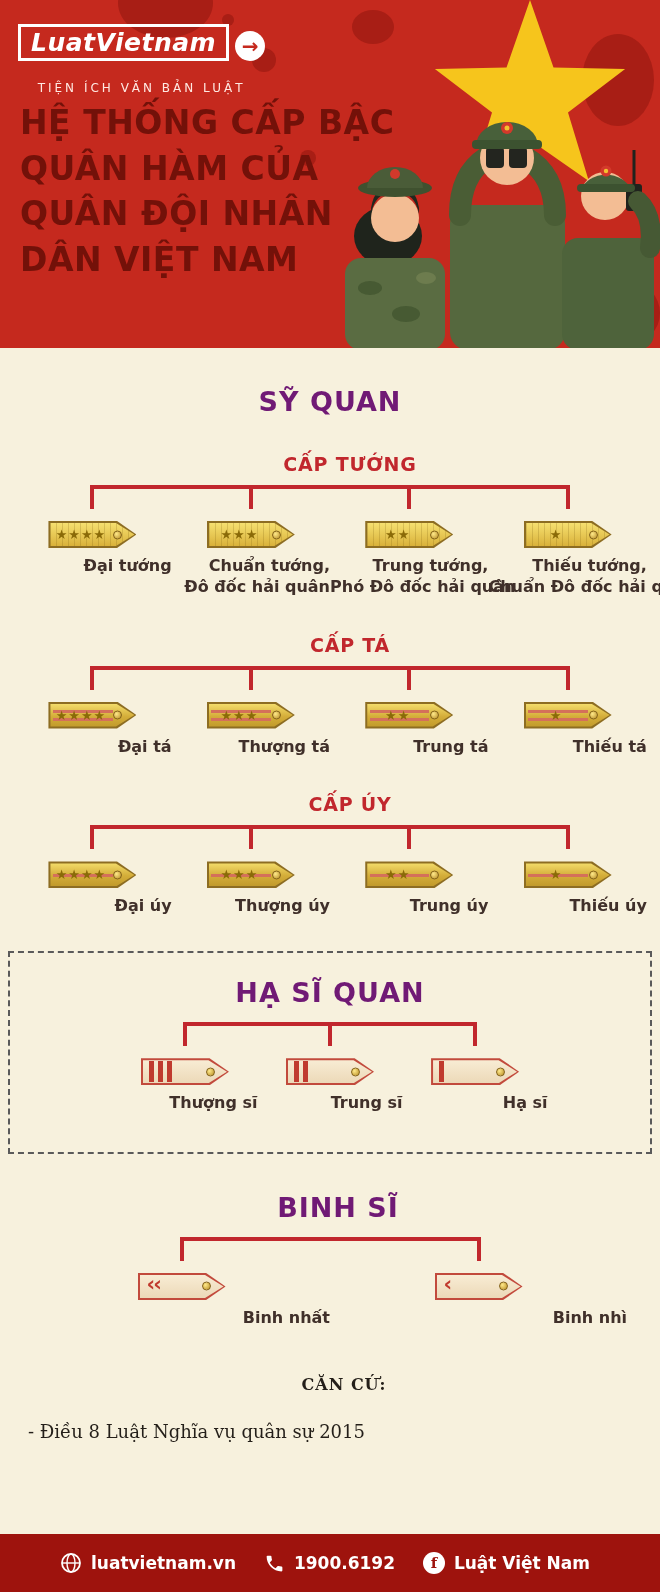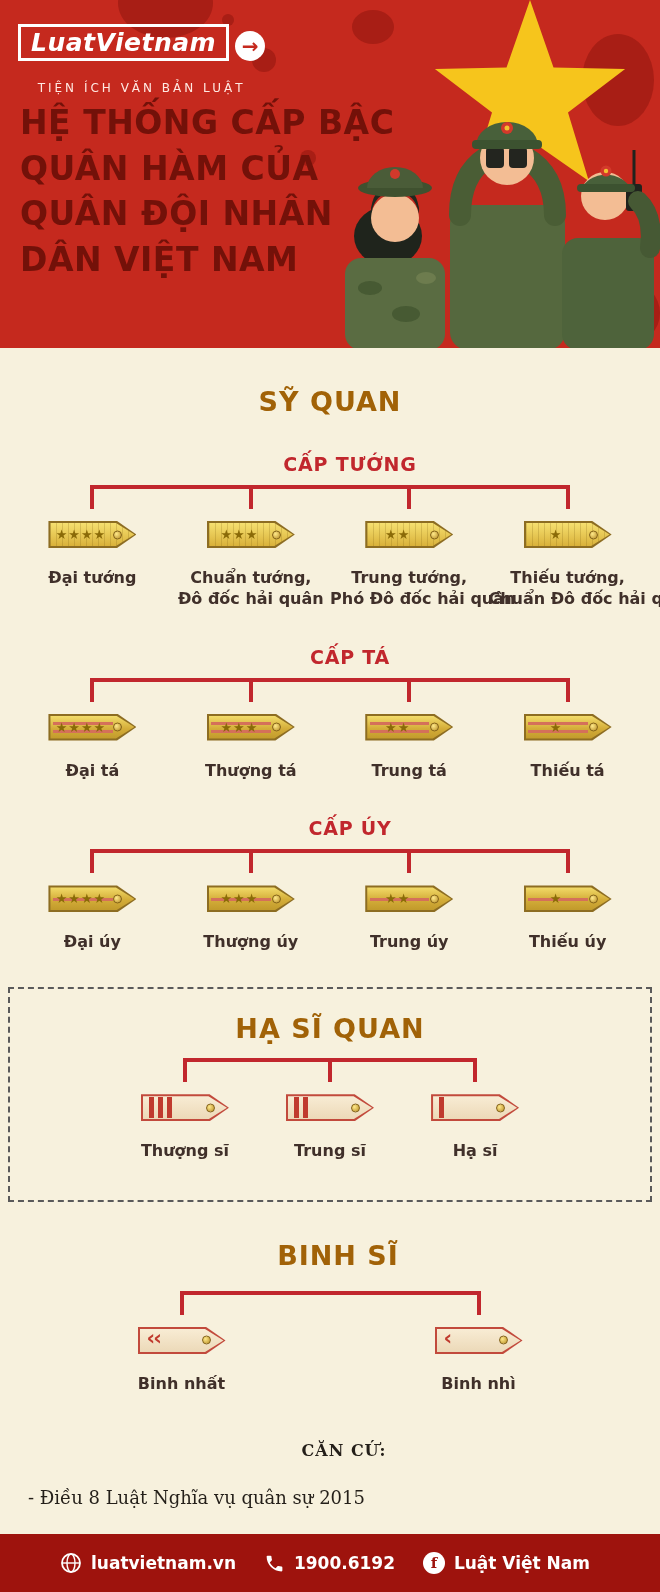--- a/index.html
+++ b/index.html
@@ -19,36 +19,36 @@
   .logo-arrow { display: inline-flex; align-items: center; justify-content: center;
                 width: 30px; height: 30px; border-radius: 50%; background: #ffffff;
                 color: #c5291e; font-size: 20px; font-weight: bold; }
   .logo-tagline { margin-top: 20px; color: #ffe9e2; font-size: 12px; letter-spacing: 3px; text-align: center; }
 
   .hero-title { position: absolute; left: 20px; top: 100px; z-index: 5;
                 color: #731109; font-weight: bold; font-size: 33px; line-height: 1.38; letter-spacing: .5px; }
 
   
   main { flex: 1 1 auto; position: relative; }
-  .main-title { text-align: center; color: #a16207; font-size: 27px; font-weight: bold; letter-spacing: 1px; }
+  .main-title { text-align: center; color: #701a75; font-size: 27px; font-weight: bold; letter-spacing: 1px; }
   .title-sy { margin: 38px 0 6px; }
   .sub-title { text-align: center; color: #c1272d; font-size: 19px; font-weight: bold;
                letter-spacing: .8px; margin-bottom: 10px; padding-left: 40px; }
   .grp { margin-top: 36px; }
   .grp-inner { margin: 0 auto; }
   .w96 { width: 96%; } .w68 { width: 68%; } .w90 { width: 90%; }
 
   .bracket { position: relative; height: 26px; margin-bottom: 10px; }
   .bracket .hline { position: absolute; top: 0; height: 4px; background: #c1272d; }
   .bracket .tick  { position: absolute; top: 0; width: 4px; height: 24px; background: #c1272d;
                     transform: translateX(-50%); }
 
   .items { display: flex; }
   .col { flex: 1 1 0; text-align: center; min-width: 0; }
-  .rank-label { margin-top: 20px; font-weight: bold; font-size: 16px; color: #40302a; line-height: 1.3; }
+  .rank-label { margin-top: 8px; font-weight: bold; font-size: 16px; color: #40302a; line-height: 1.3; text-align: right; }
   .rank-label div { white-space: nowrap; }
 
   
   .ep { position: relative; width: 88px; height: 27px; margin: 0 auto; }
   .ep .shell { position: absolute; inset: 0; background: #8d6d22;
                clip-path: polygon(0 0, 78% 0, 100% 50%, 78% 100%, 0 100%); }
   .ep .face  { position: absolute; inset: 2px;
                background: linear-gradient(180deg, #f3dc6a, #d4ad39 55%, #c19a2b);
                clip-path: polygon(0 0, 78% 0, 100% 50%, 78% 100%, 0 100%); }
   .ep.gold-general .face { background: repeating-linear-gradient(90deg, rgba(122,92,12,.22) 0 1px, transparent 1px 6px),
@@ -63,21 +63,21 @@
   .ep .stars { position: absolute; left: 5%; top: 0; bottom: 0; width: 64%;
                display: flex; align-items: center; justify-content: center;
                color: #8a6a08; font-size: 13px; letter-spacing: 1px; }
   .ep .btn { position: absolute; right: 16%; top: 50%; transform: translateY(-50%);
              width: 9px; height: 9px; border-radius: 50%; border: 1px solid #84631a;
              background: radial-gradient(circle at 35% 35%, #ffe98a, #b78c25); }
 
   .dashed-box { margin: 34px 8px 0; border: 2px dashed #5a5a5a; padding: 24px 0 38px; }
   .dashed-box .grp { margin-top: 0; }
   .dashed-box .main-title { margin-bottom: 14px; }
-  .grp-binh .main-title { margin-bottom: 20px; padding-left: 16px; }
+  .grp-binh .main-title { margin-bottom: 14px; padding-left: 16px; }
   .grp-binh { margin-top: 38px; }
 
   .refs { margin: 46px 0 0 28px; font-family: "DejaVu Serif", serif; color: #241f19; }
   .refs-heading { font-weight: bold; font-size: 16px; letter-spacing: 1px; margin-bottom: 24px; text-align: center; }
   .ref-line { font-size: 18px; line-height: 1.55; }
 
   
   footer { flex: 0 0 auto; height: 58px; background: #9e130d; display: flex; align-items: center;
            justify-content: space-between; padding: 0 70px 0 60px; }
   .f-item { display: flex; align-items: center; gap: 9px; color: #ffffff; font-weight: bold; font-size: 17px; }

